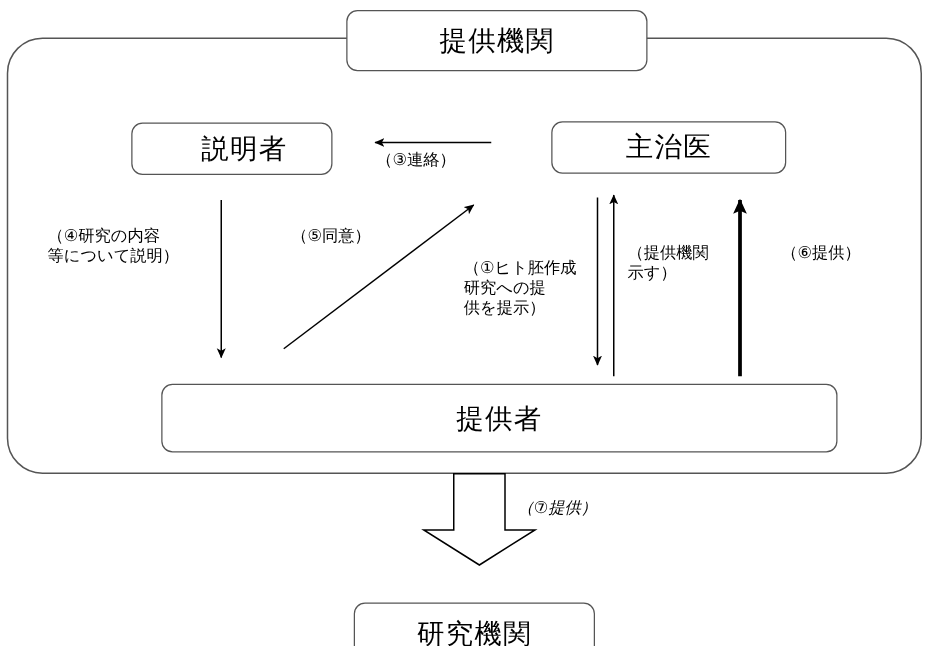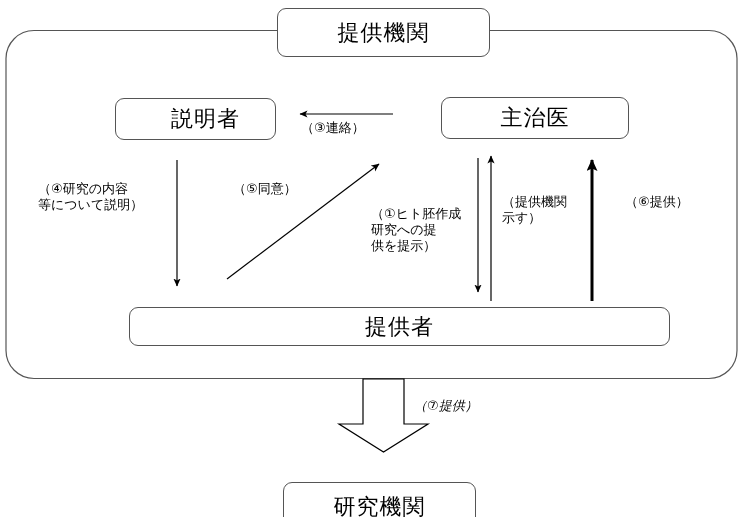--- a/index.html
+++ b/index.html
@@ -80,33 +80,33 @@
 
     <line x1="478" y1="158" x2="478" y2="292" stroke="#000000" stroke-width="1.2" marker-end="url(#arrow-thin)"></line>
 
     <line x1="491" y1="301" x2="491" y2="156" stroke="#000000" stroke-width="1.2" marker-end="url(#arrow-thin)"></line>
 
     <line x1="592" y1="301" x2="592" y2="160" stroke="#000000" stroke-width="3" marker-end="url(#arrow-thick)"></line>
 
     <path d="M363,379 L404,379 L404,424 L428,424 L383.5,452 L339,424 L363,424 Z" fill="#ffffff" stroke="#000000" stroke-width="1.2" stroke-linejoin="miter"></path>
   </svg>
 
-  <div class="node-box" style="left:277px; top:8px; width:213px; height:49px;">
+  <div class="node-box" style="left:277px; top:8px; width:241px; height:49px;">
     <span class="node-label">提供機関</span>
   </div>
 
-  <div class="node-box" style="left:115px; top:98px; width:161px; height:42px;padding-left:20px;">
+  <div class="node-box" style="left:105px; top:98px; width:161px; height:42px;padding-left:20px;">
     <span class="node-label">説明者</span>
   </div>
 
   <div class="node-box" style="left:441px; top:97px; width:188px; height:42px;">
     <span class="node-label">主治医</span>
   </div>
 
-  <div class="node-box" style="left:129px; top:307px; width:541px; height:39px;">
+  <div class="node-box" style="left:129px; top:307px; width:541px; height:55px;">
     <span class="node-label">提供者</span>
   </div>
 
   <div class="node-box" style="left:283px; top:482px; width:193px; height:49px;">
     <span class="node-label">研究機関</span>
   </div>
 
   <div class="edge-label center" id="label-3" style="left:301px; top:120px; width:94px;">（③連絡）</div>
 
   <div class="edge-label" id="label-4" style="left:38px; top:181px; width:122px;">（④研究の内容

